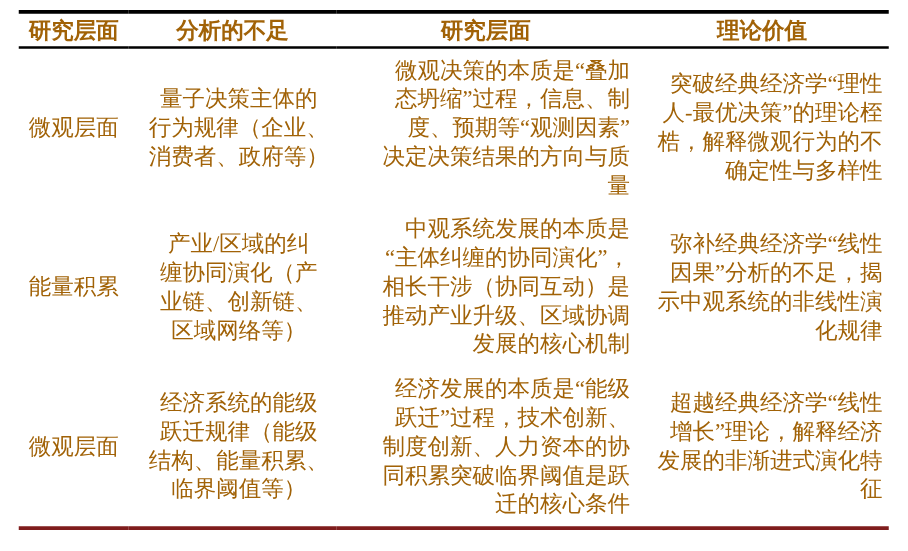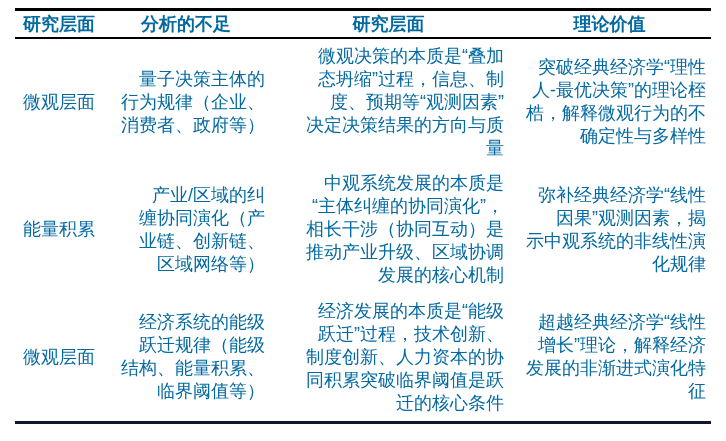--- a/index.html
+++ b/index.html
@@ -14,23 +14,23 @@
     position: absolute;
     left: 15px;
     top: 8px;
     width: 696px;
   }
   table.research-table {
     border-collapse: collapse;
     table-layout: fixed;
     width: 696px;
     border-top: 3px solid #000000;
-    border-bottom: 3px solid #0f172a;
-    font-family: Liberation Sans, sans-serif;
-    color: #0369a1;
+    border-bottom: 3px solid #7f1d1d;
+    font-family: Liberation Serif, serif;
+    color: #a16207;
     font-size: 18px;
   }
   col.c1 { width: 88px; }
   col.c2 { width: 166px; }
   col.c3 { width: 239px; }
   col.c4 { width: 203px; }
 
   thead tr {
     height: 28px;
     border-bottom: 2px solid #000000;
@@ -53,21 +53,21 @@
     padding: 0;
   }
   td.cell-level {
     text-align: center;
     margin-left: 33px;
   }
   td.cell-object {
     padding-left: 14px;
     padding-right: 4px;
     white-space: pre-line;
-    text-align: right;
+    text-align: center;
   }
   td.cell-proposition {
     padding-left: 2px;
     padding-right: 4px;
     white-space: pre-line;
     text-align: right;
   }
   td.cell-value {
     padding-right: 5px;
     white-space: pre-line;
@@ -114,21 +114,21 @@
         <td class="cell-object">产业/区域的纠
 缠协同演化（产
 业链、创新链、
 区域网络等）</td>
         <td class="cell-proposition">中观系统发展的本质是
 “主体纠缠的协同演化”，
 相长干涉（协同互动）是
 推动产业升级、区域协调
 发展的核心机制</td>
         <td class="cell-value">弥补经典经济学“线性
-因果”观测因素，揭
+因果”分析的不足，揭
 示中观系统的非线性演
 化规律</td>
       </tr>
       <tr class="r3">
         <td class="cell-level">微观层面</td>
         <td class="cell-object">经济系统的能级
 跃迁规律（能级
 结构、能量积累、
 临界阈值等）</td>
         <td class="cell-proposition">经济发展的本质是“能级

